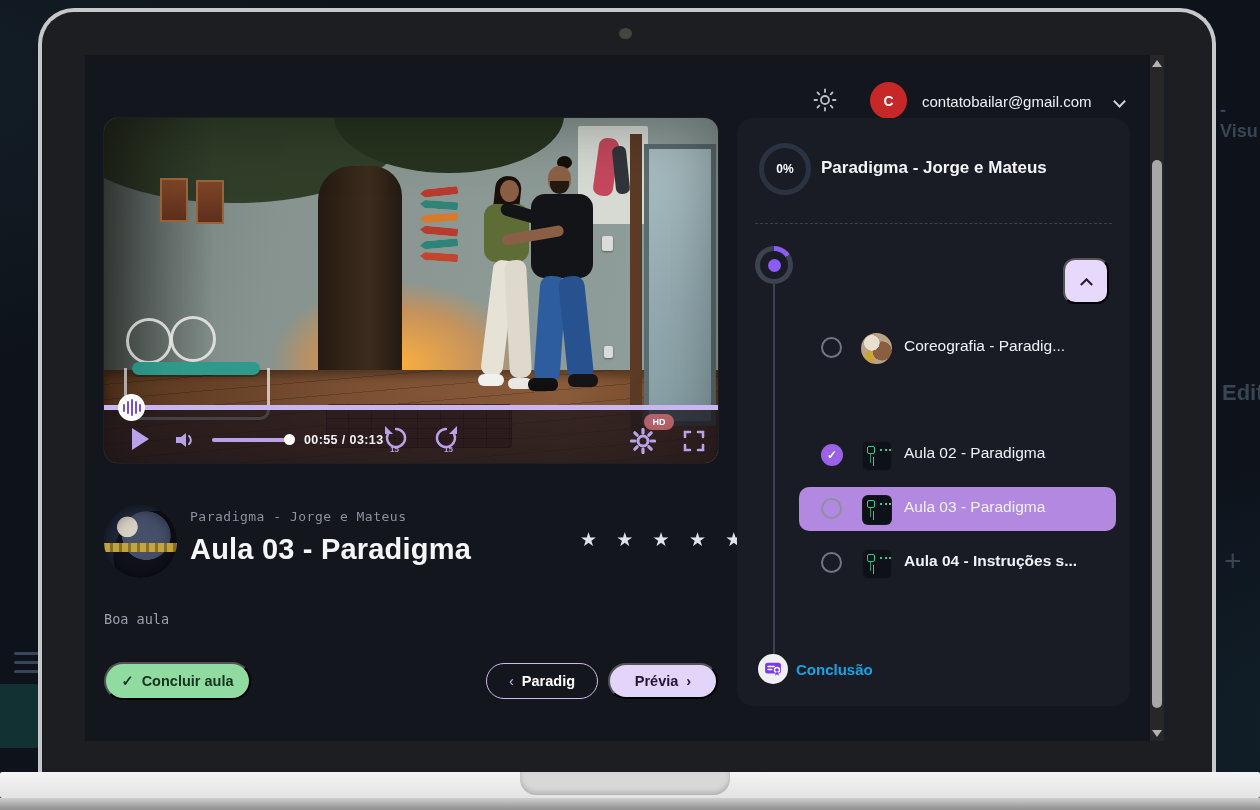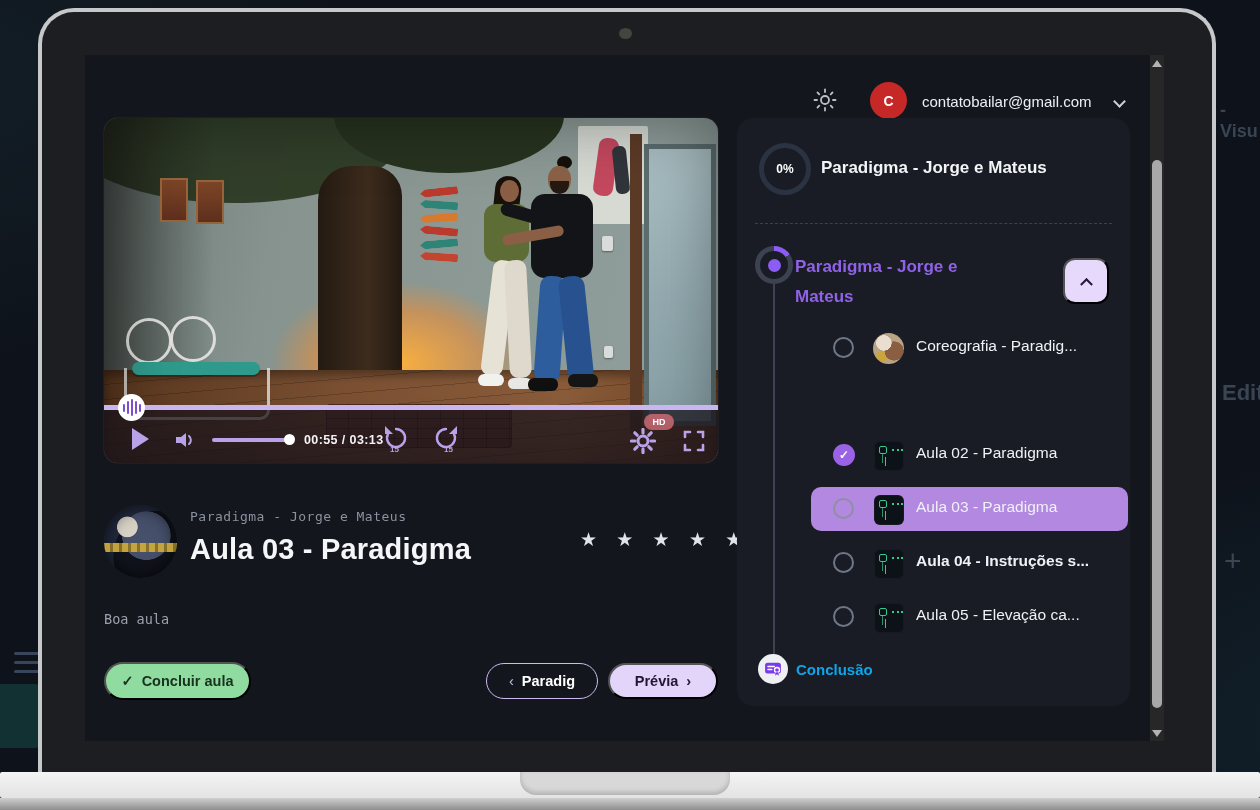--- a/index.html
+++ b/index.html
@@ -149,21 +149,21 @@
   .mring { left:18px; top:128px; width:38px; height:38px; border-radius:50%;
            background:conic-gradient(#8b5cf6 0 55deg, #3c4250 55deg 360deg);
            display:flex; align-items:center; justify-content:center; }
   .mring::before { content:""; position:absolute; inset:5px; border-radius:50%; background:#191c24; }
   .mdot { position:relative; width:13px; height:13px; border-radius:50%; background:#8b5cf6; }
   .module-title { left:58px; top:134px; width:230px; font-size:17px; font-weight:bold; color:#9062e9; line-height:30px; }
   .collapse-btn { left:326px; top:140px; width:46px; height:46px; border-radius:12px; background:#e7d9fb;
                   display:flex; align-items:center; justify-content:center; }
   .chev-up { width:9px; height:9px; border-left:2.5px solid #241a38; border-top:2.5px solid #241a38; transform:rotate(45deg) translate(2px,2px); }
 
-  .lrow { left:16px; width:393px; height:44px;text-align:right; }
+  .lrow { left:4px; width:393px; height:44px;text-align:right; }
   .lrow-sel { left:58px; width:317px; background:#b388e0; border-radius:10px; }
   .radio { left:80px; top:11px; width:21px; height:21px; border:2px solid #6e7787; border-radius:50%; }
   .radio-sel { border-color:#8d90a0; }
   .radio-check { left:80px; top:11px; width:22px; height:22px; border-radius:50%; background:#9a63e6; color:#fff;
                  font-size:12px; font-weight:bold; display:flex; align-items:center; justify-content:center; }
   .thumb-photo { left:120px; top:7px; width:31px; height:31px; border-radius:50%;
         background:radial-gradient(circle at 35% 32%, #e9ded0 0 26%, transparent 27%),
                    radial-gradient(circle at 68% 58%, #8a5f41 0 34%, transparent 35%),
                    radial-gradient(circle at 30% 75%, #caa43c 0 18%, transparent 19%),
                    #b9a385; }
@@ -347,24 +347,20 @@
       <div class="abs prog-ring">
         <span>0%</span>
       </div>
       <div class="abs panel-title">Paradigma - Jorge e Mateus</div>
       <div class="abs dashed"></div>
 
       <div class="abs vline"></div>
       <div class="abs mring">
           <span class="mdot"></span>
         </div>
-      <div class="abs module-title">
-        <span>Paradigma - Jorge e</span><br>
-        <span>Mateus</span>
-      </div>
       <button class="abs collapse-btn">
         <i class="chev-up"></i>
       </button>
 
       <div class="abs lrow" style="top:208px;">
         <i class="abs radio"></i>
         <div class="abs thumb-photo"></div>
         <div class="abs lrow-label">Coreografia - Paradig...</div>
       </div>
       <div class="abs lrow" style="top:315px;">
@@ -377,25 +373,20 @@
       <div class="abs lrow" style="top:369px;">
         <div class="abs lrow-sel" style="top:0;height:44px;"></div>
         <i class="abs radio radio-sel"></i>
         <div class="abs thumb-video"></div>
         <div class="abs lrow-label">Aula 03 - Paradigma</div>
       </div>
       <div class="abs lrow" style="top:423px;font-weight:bold;">
         <i class="abs radio"></i>
         <div class="abs thumb-video"></div>
         <div class="abs lrow-label">Aula 04 - Instruções s...</div>
-      </div>
-      <div class="abs lrow" style="top:477px;">
-        <i class="abs radio"></i>
-        <div class="abs thumb-video"></div>
-        <div class="abs lrow-label">Aula 05 - Elevação ca...</div>
       </div>
 
       <div class="abs concl-circle">
         <svg width="20" height="20" viewBox="0 0 24 24">
           <rect x="2.5" y="4.5" width="19" height="13" rx="3" fill="#7c3aed"></rect>
           <line x1="6" y1="9" x2="13.5" y2="9" stroke="#fff" stroke-width="1.8" stroke-linecap="round"></line>
           <line x1="6" y1="12.5" x2="10.5" y2="12.5" stroke="#fff" stroke-width="1.8" stroke-linecap="round"></line>
           <circle cx="16.8" cy="13.2" r="3" fill="#7c3aed" stroke="#fff" stroke-width="1.6"></circle>
           <path d="M15.3 16l-.8 4 2.3-1.6 2.3 1.6-.8-4z" fill="#7c3aed"></path>
         </svg>

